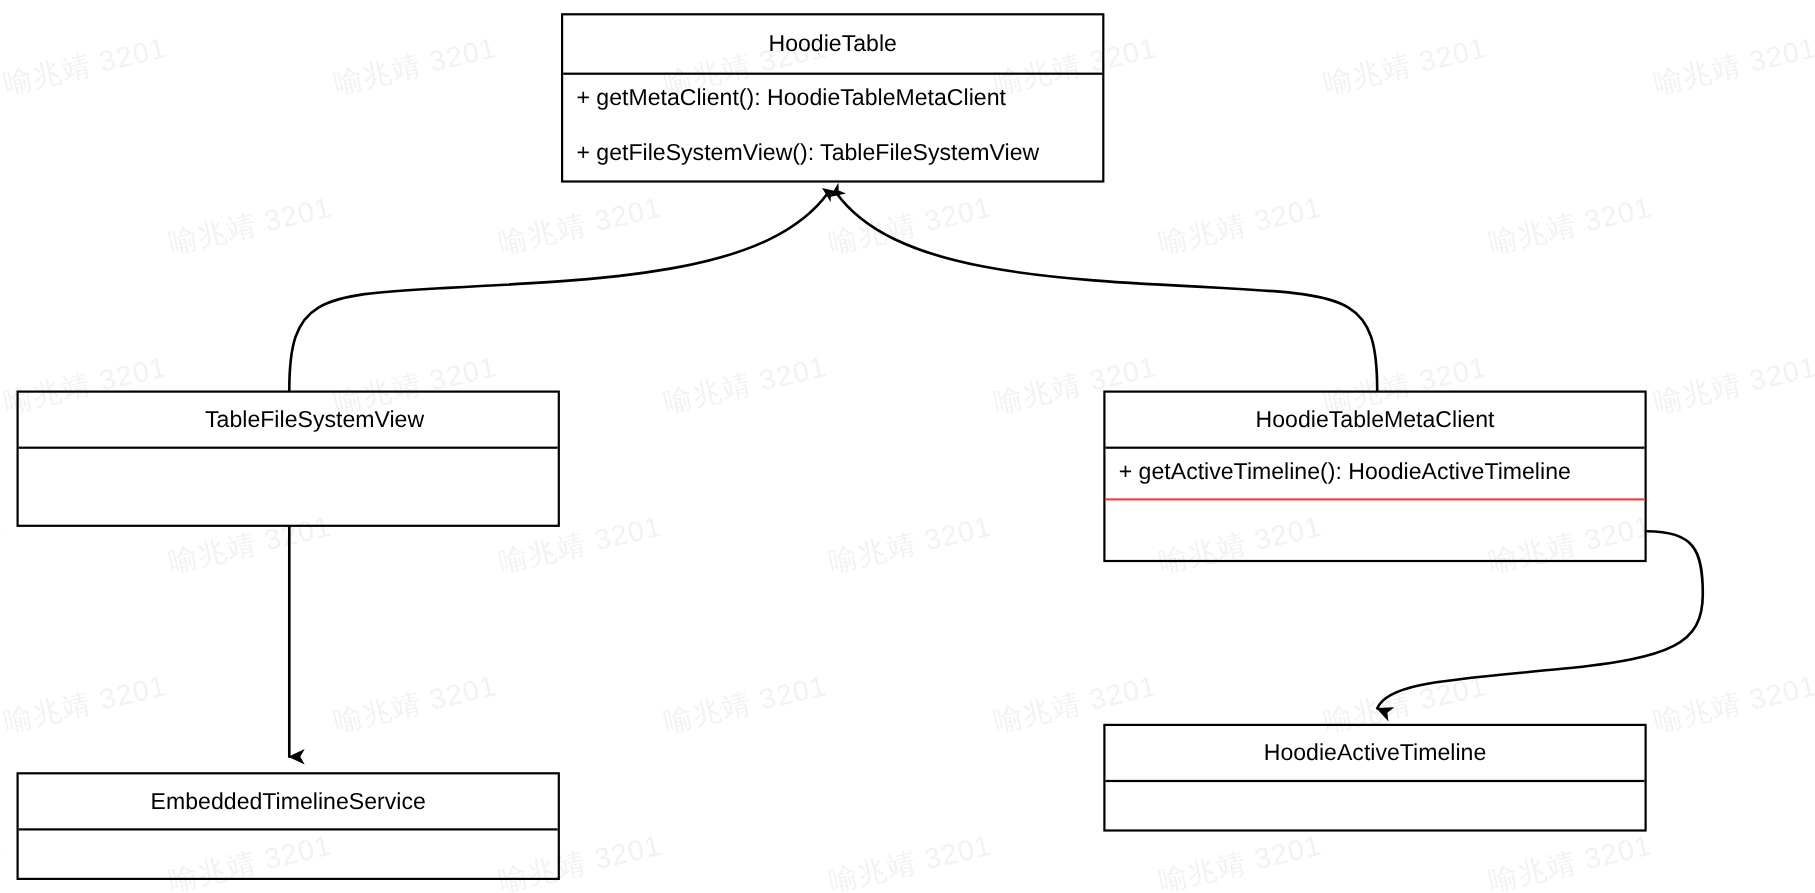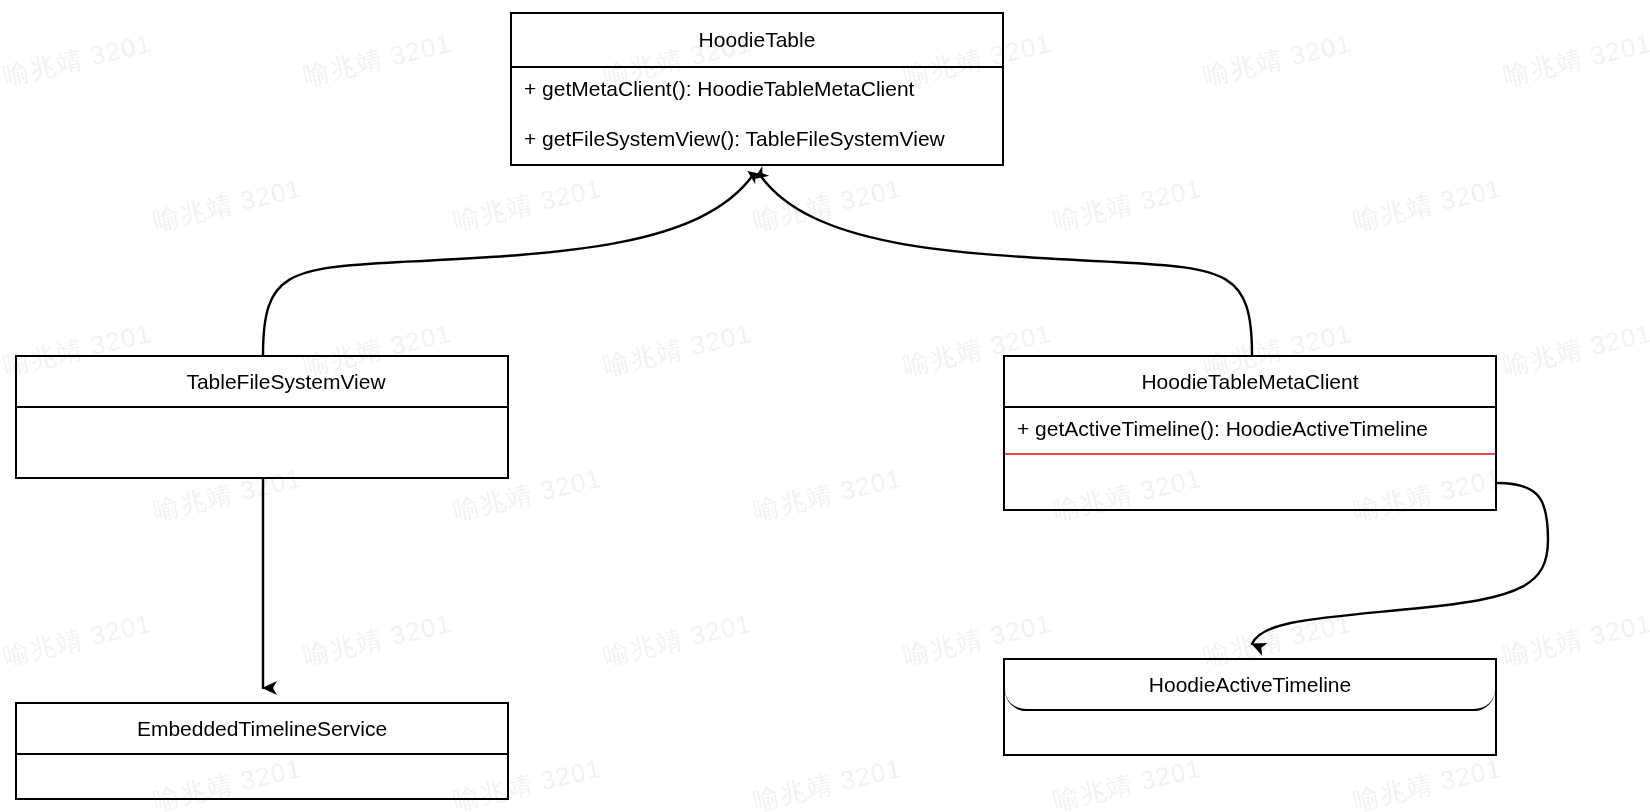--- a/index.html
+++ b/index.html
@@ -153,16 +153,16 @@
     </div>
     <div class="uml-class" style="left: 1003px; top: 355px; width: 494px; height: 156px;">
       <div class="uml-name" style="height: 51px;">HoodieTableMetaClient</div>
       <div class="uml-compartment divided" style="height: 47px;">+ getActiveTimeline(): HoodieActiveTimeline</div>
     </div>
     <div class="uml-class" style="left: 15px; top: 702px; width: 494px; height: 98px;">
       <div class="uml-name" style="height: 51px;">EmbeddedTimelineService</div>
       <div class="uml-compartment empty" style="height: 43px;"></div>
     </div>
     <div class="uml-class" style="left: 1003px; top: 658px; width: 494px; height: 98px;">
-      <div class="uml-name" style="height: 51px; border-radius: 21px;">HoodieActiveTimeline</div>
+      <div class="uml-name" style="height: 51px;">HoodieActiveTimeline</div>
       <div class="uml-compartment empty" style="height: 43px;"></div>
     </div>
   </div>
 
 </body></html>

